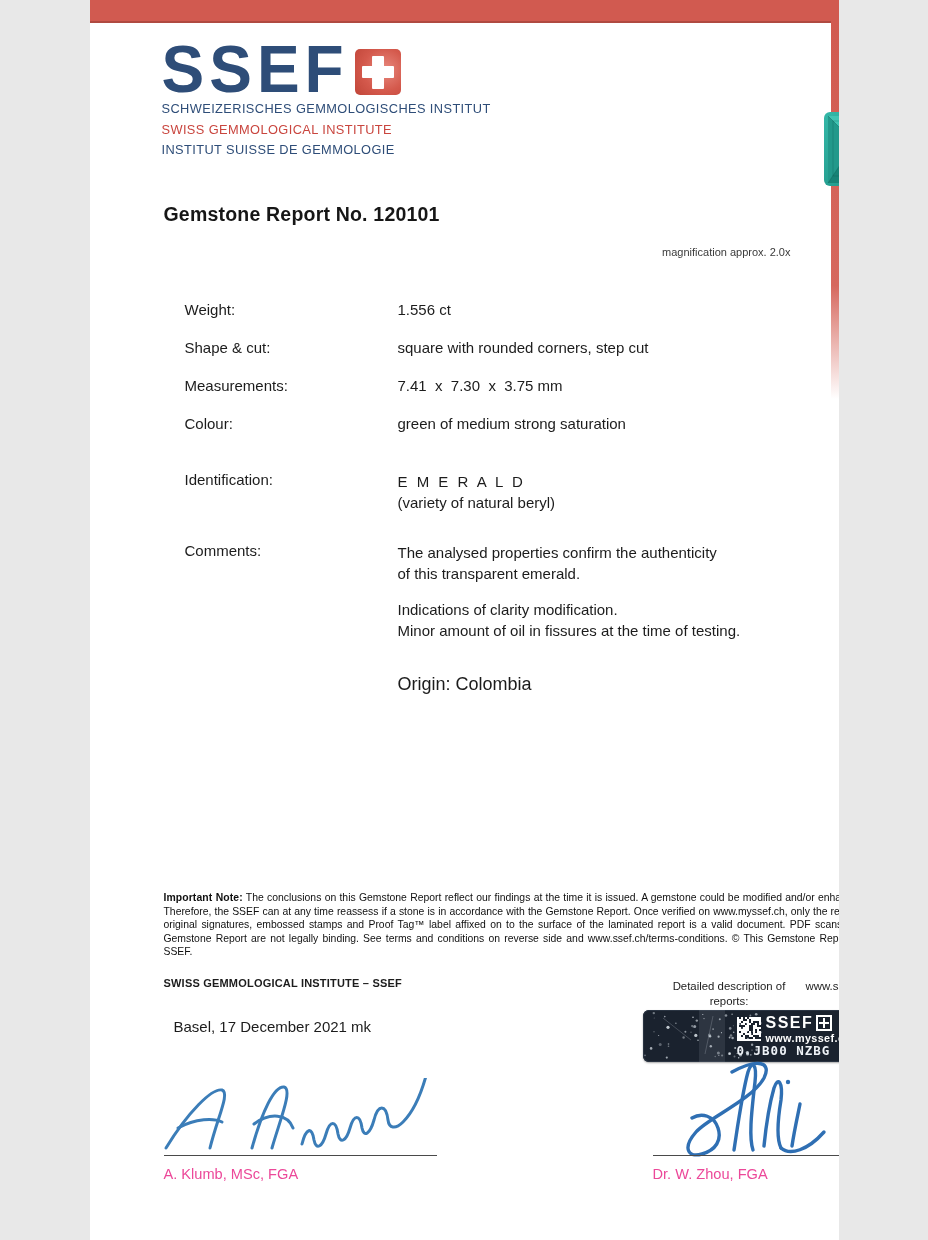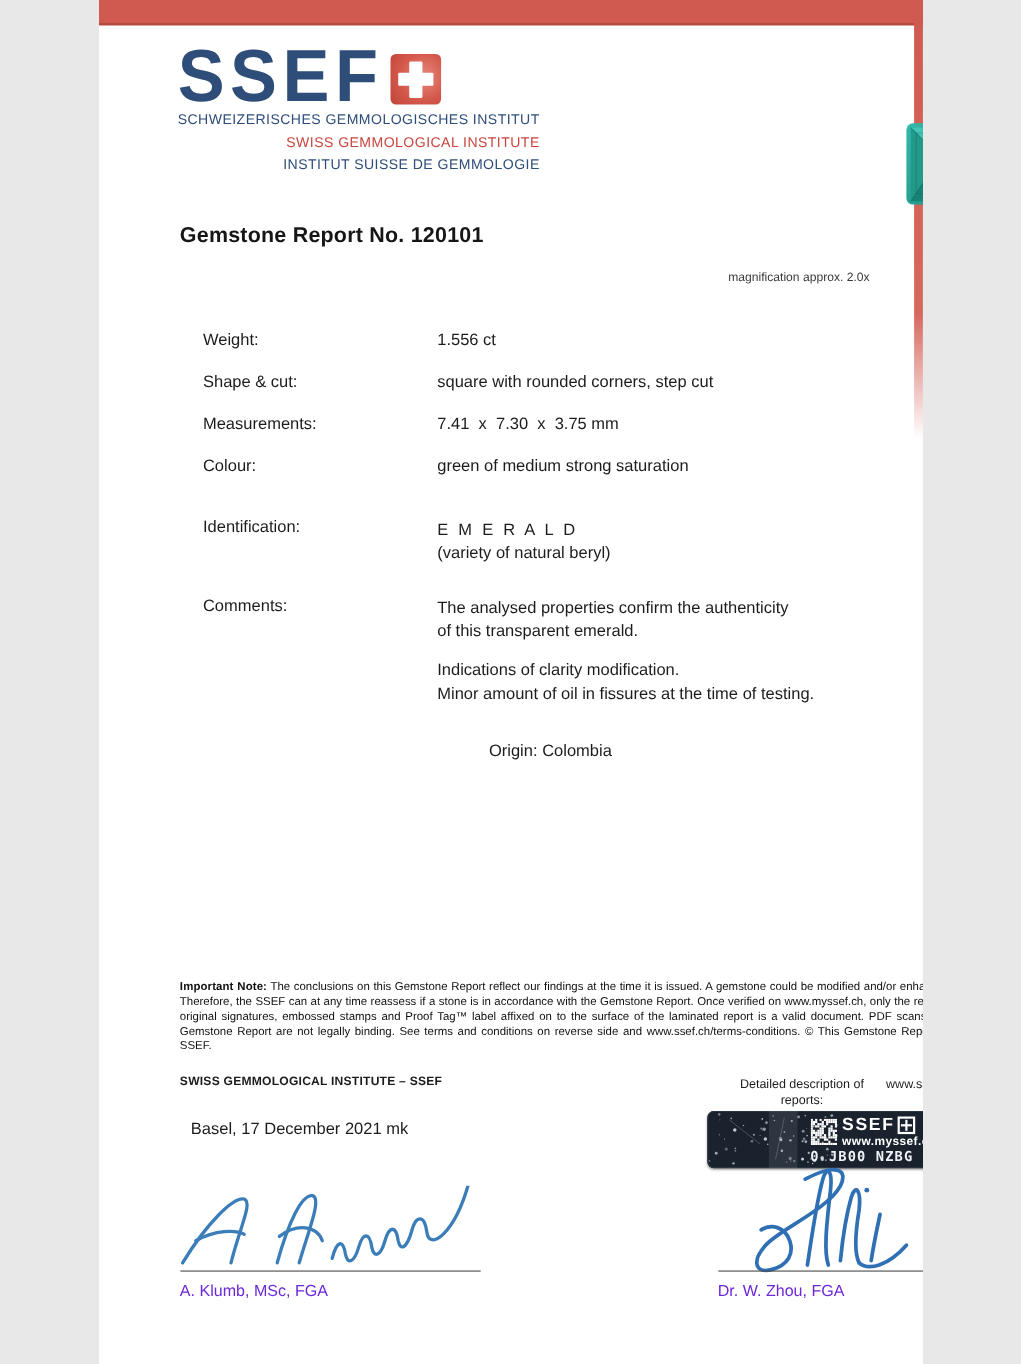--- a/index.html
+++ b/index.html
@@ -15,21 +15,21 @@
     background:linear-gradient(180deg,#d15a50 0%,#d6685e 70%,rgba(214,104,94,0) 100%);}
   
   .logo-block{left:72px;top:44px;}
   .logo-row{display:flex;align-items:flex-end;}
   .logo-text{font-size:64px;font-weight:bold;color:#2e4d78;letter-spacing:5px;line-height:0.82;
     transform:scaleY(1.05);transform-origin:bottom left;}
   .swiss-square{width:46px;height:46px;margin-left:6px;margin-bottom:1px;border-radius:5px;position:relative;
     background:radial-gradient(circle at 65% 45%, #e8897e 0%, #d4594c 55%, #c04538 100%);}
   .swiss-square .vbar{position:absolute;left:50%;top:15%;width:26%;height:70%;transform:translateX(-50%);background:#fff;border-radius:1px;}
   .swiss-square .hbar{position:absolute;top:50%;left:15%;height:26%;width:70%;transform:translateY(-50%);background:#fff;border-radius:1px;}
-  .logo-sub{font-size:12.8px;letter-spacing:0.4px;line-height:14.5px;margin-top:6px;color:#2e4d78;text-align:right;}
+  .logo-sub{font-size:12.8px;letter-spacing:0.4px;line-height:14.5px;margin-top:6px;color:#2e4d78;}
   .logo-sub.red{color:#c9453e;}
   
   .gem{left:733px;top:111px;width:74px;height:77px;}
   .mag-note{right:48px;top:246px;font-size:11px;color:#3a3a3a;}
   
   .title{left:74px;top:203px;font-size:19.5px;font-weight:bold;color:#161616;letter-spacing:0.2px;}
   
   .row{left:95px;display:flex;width:740px;font-size:15px;}
   .field-label{width:213px;flex:none;}
   .field-value{white-space:pre-wrap;}
@@ -54,21 +54,21 @@
   .brandcol{display:flex;flex-direction:column;}
   .brand-row{display:flex;align-items:center;color:#fff;font-weight:bold;font-size:16px;letter-spacing:1.5px;line-height:17px;}
   .sq-plus{width:12px;height:12px;border:2px solid #fff;margin-left:3px;position:relative;display:inline-block;}
   .sq-plus:before{content:"";position:absolute;left:50%;top:1px;bottom:1px;width:2px;background:#fff;transform:translateX(-50%);}
   .sq-plus:after{content:"";position:absolute;top:50%;left:1px;right:1px;height:2px;background:#fff;transform:translateY(-50%);}
   .sticker-url{color:#fff;font-weight:bold;font-size:10.8px;letter-spacing:0.4px;margin-top:1px;}
   .sticker-code{position:absolute;left:94px;bottom:4px;color:#eef2f7;
     font-family:"DejaVu Sans Mono","Liberation Mono",monospace;font-weight:bold;font-size:12.5px;letter-spacing:1px;}
   
   .sigline{border-top:1.5px solid #4a4a4a;height:0;}
-  .sig-name{font-size:14.6px;color:#6d28d9;}
+  .sig-name{font-size:14.6px;color:#ec4899;}
 </style>
 </head>
 <body>
 
 <div id="page">
 
   <div class="abs topband"></div>
   <div class="abs rightstrip"></div>
 
   <div class="abs logo-block">
@@ -142,21 +142,21 @@
     <div class="field-label">Comments:</div>
     <div class="lines">
       <div>The analysed properties confirm the authenticity</div>
       <div>of this transparent emerald.</div>
     </div>
   </div>
   <div class="abs lines" style="left:308px;top:599px;font-size:15px;">
     <div>Indications of clarity modification.</div>
     <div>Minor amount of oil in fissures at the time of testing.</div>
   </div>
-  <div class="abs" style="left:308px;top:674px;font-size:15px;margin-left:47px;">Origin: Colombia</div>
+  <div class="abs" style="left:308px;top:674px;font-size:18px;">Origin: Colombia</div>
 
   <div class="abs note"><b>Important Note:</b><span> The conclusions on this Gemstone Report reflect our findings at the time it is issued. A gemstone could be modified and/or enhanced at any time. Therefore, the SSEF can at any time reassess if a stone is in accordance with the Gemstone Report. Once verified on www.myssef.ch, only the report with the valid original signatures, embossed stamps and Proof Tag™ label affixed on to the surface of the laminated report is a valid document. PDF scans and copies of a Gemstone Report are not legally binding. See terms and conditions on reverse side and www.ssef.ch/terms-conditions. © This Gemstone Report is copyright of SSEF.</span></div>
 
   <div class="abs institute">SWISS GEMMOLOGICAL INSTITUTE – SSEF</div>
   <div class="abs dateline">Basel, 17 December 2021 mk</div>
 
   <div class="abs links">
     <div class="lrow">
       <span class="lbl">Detailed description of reports:</span>
       <span class="val">www.ssef.ch/reports</span>

